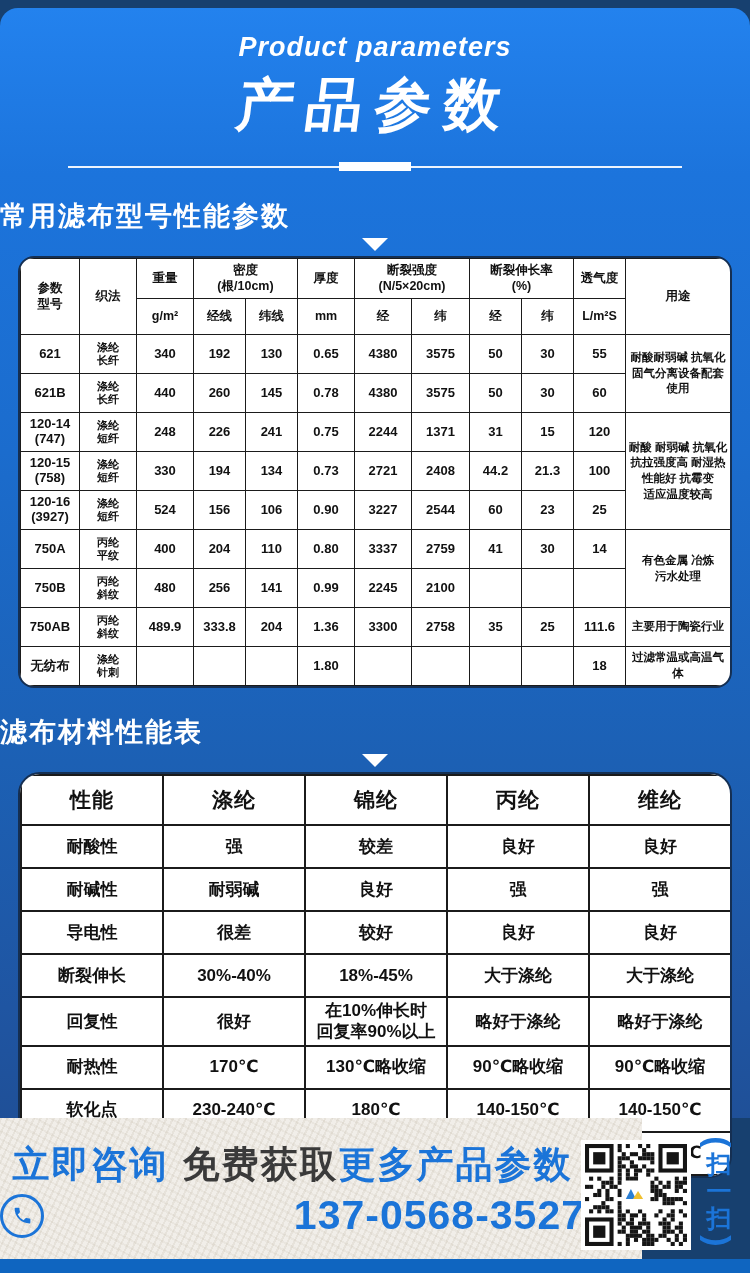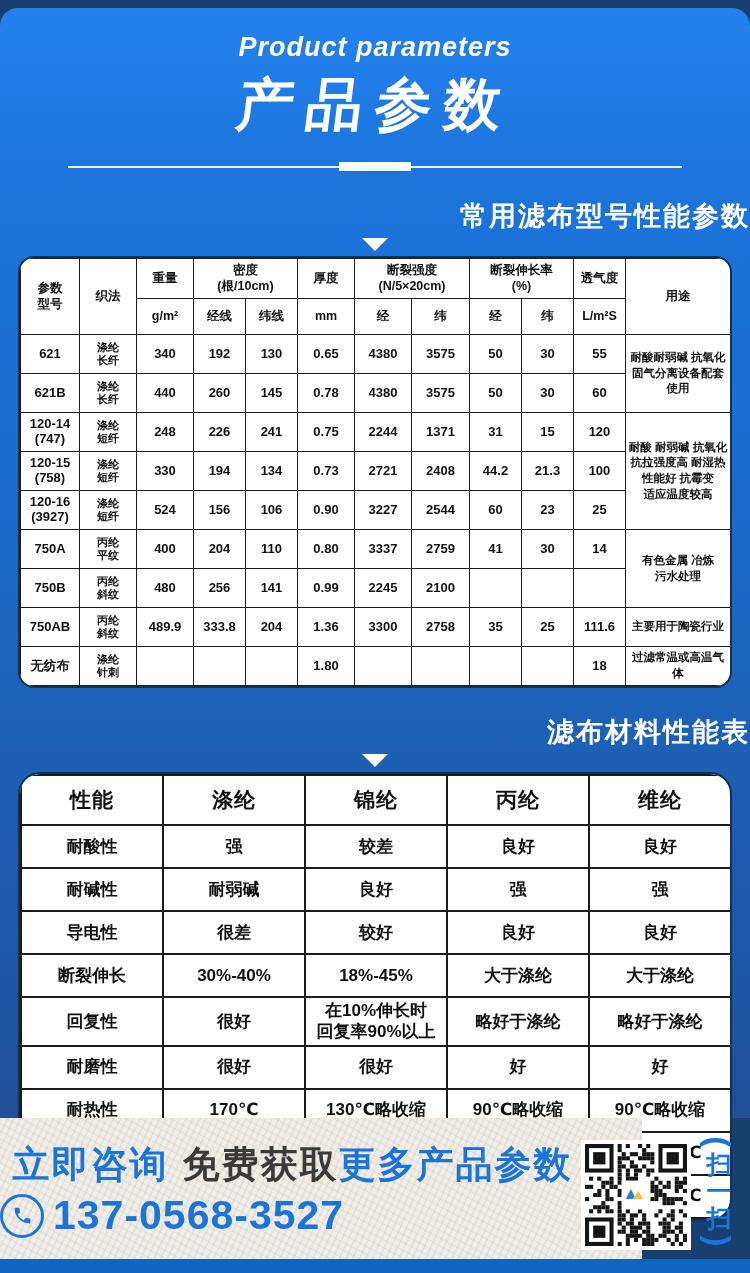--- a/index.html
+++ b/index.html
@@ -13,21 +13,21 @@
 
   .eyebrow{margin:0;padding-top:24px;text-align:center;color:#fff;
     font-size:27px;font-weight:700;font-style:italic;letter-spacing:1px;}
   .main-title{margin:4px 0 0;text-align:center;color:#fff;font-size:57px;font-weight:800;
     letter-spacing:12px;transform:skewX(-7deg);}
 
   .divider{display:flex;align-items:center;width:614px;margin:18px auto 0;}
   .divider .thin{flex:1;height:2px;background:rgba(255,255,255,.92);}
   .divider .thick{width:72px;height:9px;background:#fff;}
 
-  .section-head{margin:27px 0 0;text-align:right;color:#fff;font-size:27px;
+  .section-head{margin:27px 0 0;text-align:left;color:#fff;font-size:27px;
     font-weight:800;letter-spacing:2px;}
   .section-head.second{margin-top:26px;}
   .tri{width:0;height:0;border-left:13px solid transparent;border-right:13px solid transparent;
     border-top:13px solid #fff;margin:4px auto 0;}
 
   
   .tbl-wrap{width:710px;margin:5px auto 0;background:#fff;border-radius:16px;
     overflow:hidden;border:2px solid #152f52;}
   .tbl-wrap.second{border-radius:22px;}
   table{width:100%;border-collapse:collapse;table-layout:fixed;color:#111;}
@@ -52,21 +52,21 @@
   .footer{position:absolute;top:1118px;left:0;width:642px;height:141px;
     background-color:#f1eee9;
     background-image:
       repeating-linear-gradient(115deg,rgba(168,156,132,.14) 0 2px,rgba(255,255,255,0) 2px 6px),
       repeating-linear-gradient(28deg,rgba(168,156,132,.10) 0 2px,rgba(255,255,255,0) 2px 7px);}
   .cta{position:absolute;top:22px;left:0;width:585px;text-align:center;
     font-size:37px;font-weight:800;letter-spacing:2px;white-space:nowrap;}
   .cta .blue{color:#1b74d8;}
   .cta .dark{color:#3a3a3a;padding-left:14px;}
   .phone-row{position:absolute;top:74px;left:0;width:585px;display:flex;
-    align-items:center;justify-content:flex-start;gap:9px;}
+    align-items:center;justify-content:space-between;gap:9px;}
   .phone-badge{width:38px;height:38px;border:3px solid #1b74d8;border-radius:50%;
     display:flex;align-items:center;justify-content:center;background:transparent;}
   .phone-number{font-size:41px;font-weight:800;color:#1b74d8;letter-spacing:1px;}
   .qr-box{position:absolute;left:581px;top:22px;width:102px;height:102px;background:#fff;
     padding:4px;}
   .scan{position:absolute;left:697px;top:18px;width:44px;height:110px;display:flex;
     flex-direction:column;align-items:center;justify-content:center;color:#1b74d8;font-weight:800;}
   .scan .paren{font-size:34px;line-height:18px;transform:rotate(90deg);}
   .scan .ch{font-size:25px;line-height:27px;}
   .bottom-bar{position:absolute;bottom:0;left:0;width:750px;height:14px;background:#0f65c0;}
@@ -305,27 +305,20 @@
               <td>18%-45%</td>
               <td>大于涤纶</td>
               <td>大于涤纶</td>
             </tr>
             <tr>
               <td>回复性</td>
               <td>很好</td>
               <td>在10%伸长时<br>回复率90%以上</td>
               <td>略好于涤纶</td>
               <td>略好于涤纶</td>
-            </tr>
-            <tr>
-              <td>耐磨性</td>
-              <td>很好</td>
-              <td>很好</td>
-              <td>好</td>
-              <td>好</td>
             </tr>
             <tr>
               <td>耐热性</td>
               <td>170℃</td>
               <td>130℃略收缩</td>
               <td>90℃略收缩</td>
               <td>90℃略收缩</td>
             </tr>
             <tr>
               <td>软化点</td>

